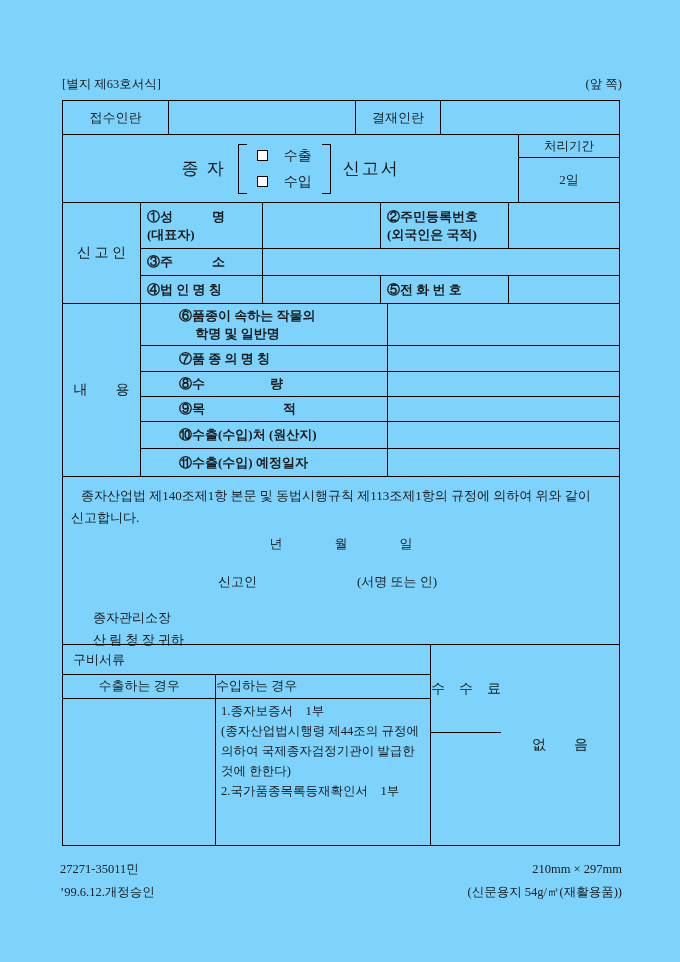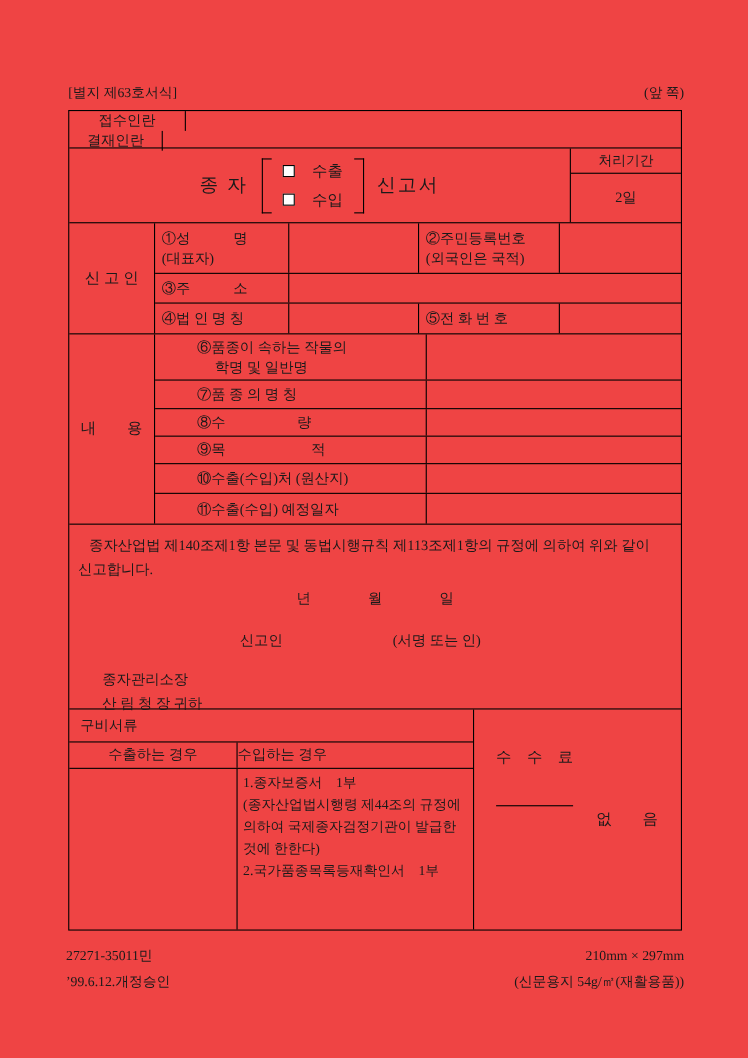--- a/index.html
+++ b/index.html
@@ -5,45 +5,45 @@
   * { margin: 0; padding: 0; box-sizing: border-box; }
   html, body { background: #ffffff; }
   body {
     font-family: "Liberation Serif", "DejaVu Serif", serif;
     color: #1a1a1a;
   }
   .sheet {
     position: relative;
     width: 680px;
     height: 962px;
-    background: #ef4444;
+    background: #7dd3fc;
     overflow: hidden;
   }
   .pre { white-space: pre-line; }
 
   
   .top-labels {
     position: absolute;
     left: 62px; right: 58px; top: 76px;
     display: flex; justify-content: space-between;
     font-size: 12.5px;
   }
 
   
   .formtable {
     position: absolute;
     left: 62px; top: 100px; width: 558px;
     border: 1.6px solid #000;
     font-size: 13px;
   }
   .row { display: flex; border-bottom: 1px solid #000; }
-  .row:last-child { border-bottom: none; gap: 20px; }
-
-  
-  .r-stamps { height: 34px; flex-direction: column; }
+  .row:last-child { border-bottom: none; }
+
+  
+  .r-stamps { height: 34px; }
   .r-stamps .c {
     display: flex; align-items: center; justify-content: center;
     border-right: 1px solid #000;
   }
   .c-receipt-label { width: 106px; }
   .c-receipt-box { width: 187px; }
   .c-approval-label { width: 85px; }
   .c-approval-box { flex: 1; border-right: none !important; }
 
   
@@ -75,21 +75,21 @@
   .proc-value {
     flex: 1; display: flex; align-items: center; justify-content: center;
   }
 
   
   .vlabel {
     width: 78px; border-right: 1px solid #000;
     display: flex; align-items: center; justify-content: center;
     font-size: 14px; flex: none;
   }
-  .sec-body { flex: 1; display: flex; flex-direction: column; }
+  .sec-body { flex: 1; display: flex; flex-direction: column; font-weight: bold; }
 
   
   .drow { display: flex; border-bottom: 1px solid #000; }
   .drow:last-child { border-bottom: none; }
   .drow-1 { height: 46px; }
   .drow-2 { height: 27px; }
   .drow-3 { height: 27px; }
   .fl {
     border-right: 1px solid #000; padding: 2px 6px;
     display: flex; flex-direction: column; justify-content: center;

